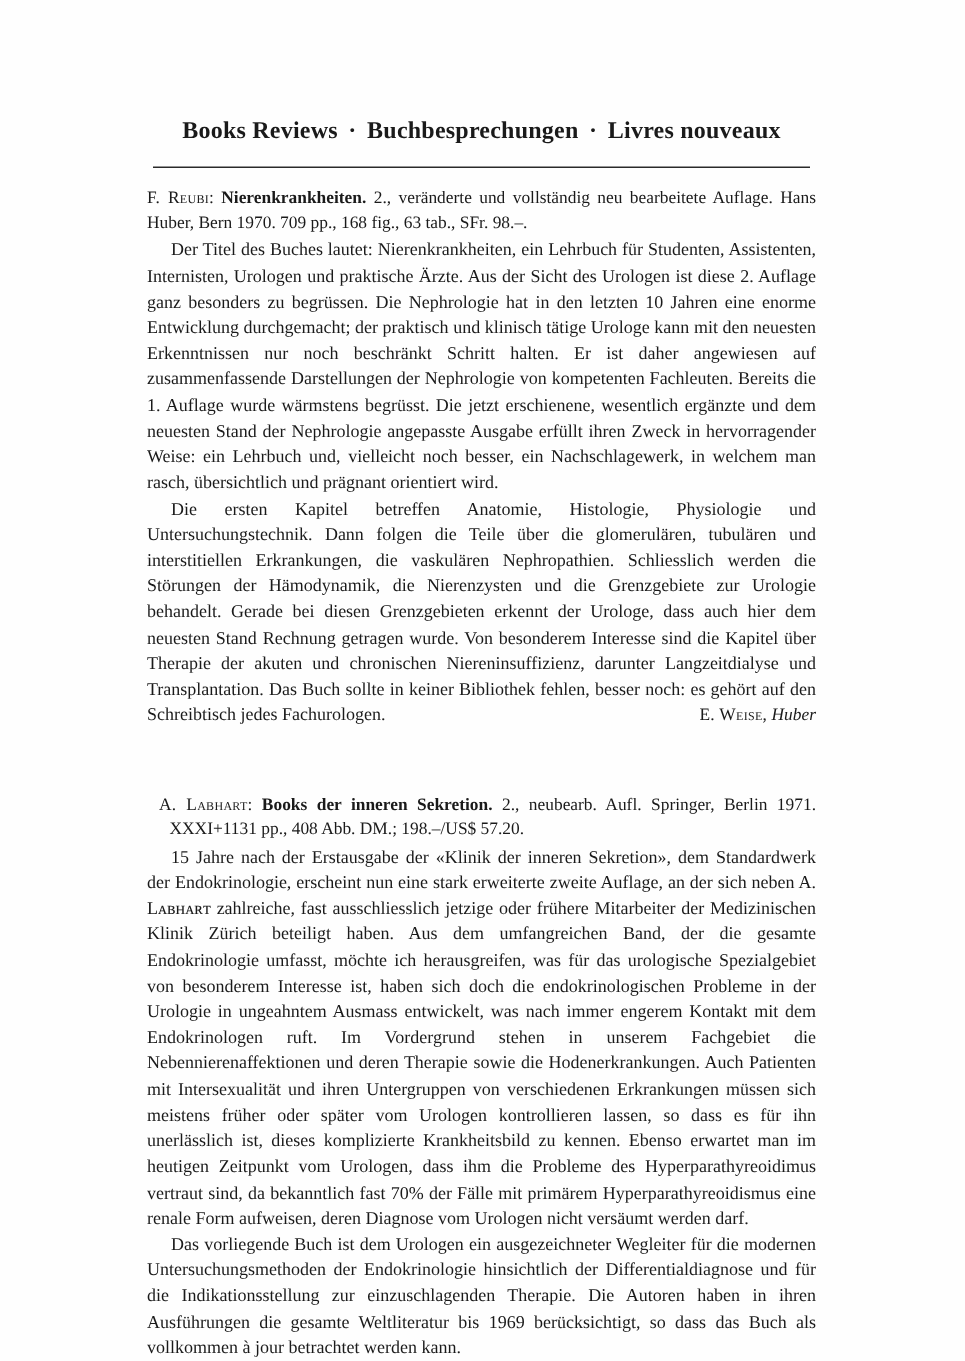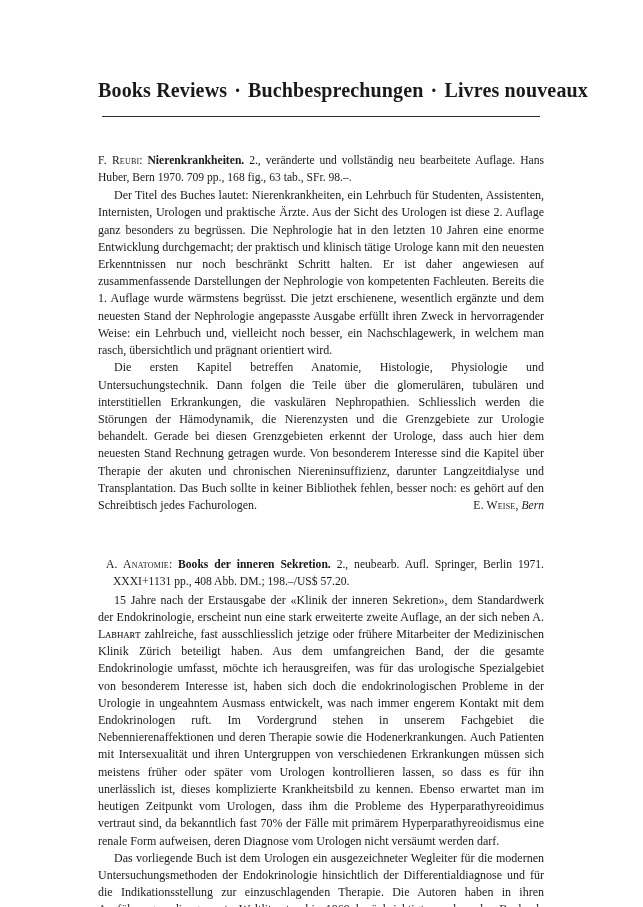--- a/index.html
+++ b/index.html
@@ -29,41 +29,41 @@
     position: absolute;
     left: 98px;
     top: 78px;
     width: 446px;
   }
 
   
   .page-header {
     text-align: center;
     font-weight: bold;
-    font-size: 20px;
+    font-size: 16px;
     letter-spacing: 0.15px;
     margin: 0 0 0 0;
     padding: 0;
     line-height: 1.2;
     white-space: nowrap;
   }
   .page-header .sep {
     font-weight: bold;
     padding: 0 7px;
   }
 
   .header-rule {
     height: 0;
     border-top: 1.3px solid #2a2a2a;
     margin: 14px 4px 0 4px;
   }
 
   
   .review {
-    margin-top: 36px;
+    margin-top: 12px;
   }
   .review-2 {
     margin-top: 43px;
   }
 
   .citation {
     font-size: 11.6px;
     line-height: 1.43;
     text-align: justify;
     text-justify: inter-word;
@@ -122,26 +122,26 @@
     <div class="header-rule"></div>
 
     <div class="review">
 
       <p class="citation"><span class="smallcaps">F. Reubi</span><span>:</span>&nbsp;<span class="booktitle">Nierenkrankheiten.</span><span> 2., veränderte und vollständig neu bearbeitete Auflage. Hans Huber, Bern 1970. 709 pp., 168 fig., 63 tab., SFr. 98.–.</span></p>
 
       <p class="body-par first">Der Titel des Buches lautet: Nierenkrankheiten, ein Lehrbuch für Studenten, Assistenten, Internisten, Urologen und praktische Ärzte. Aus der Sicht des Urologen ist diese 2. Auflage ganz besonders zu begrüssen. Die Nephrologie hat in den letzten 10 Jahren eine enorme Entwicklung durchgemacht; der praktisch und klinisch tätige Urologe kann mit den neuesten Erkenntnissen nur noch beschränkt Schritt halten. Er ist daher angewiesen auf zusammenfassende Darstellungen der Nephrologie von kompetenten Fachleuten. Bereits die 1. Auflage wurde wärmstens begrüsst. Die jetzt erschienene, wesentlich ergänzte und dem neuesten Stand der Nephrologie angepasste Ausgabe erfüllt ihren Zweck in hervorragender Weise: ein Lehrbuch und,  vielleicht noch besser, ein Nachschlagewerk, in welchem man rasch, übersichtlich und prägnant orientiert wird.</p>
       <p class="body-par">Die ersten Kapitel betreffen Anatomie, Histologie, Physiologie und Untersuchungstechnik. Dann folgen die Teile über die glomerulären, tubulären und interstitiellen Erkrankungen, die vaskulären Nephropathien. Schliesslich werden die Störungen der Hämodynamik, die Nierenzysten und die Grenzgebiete zur Urologie behandelt. Gerade bei diesen Grenzgebieten erkennt der Urologe, dass auch hier dem neuesten Stand Rechnung getragen wurde. Von besonderem Interesse sind die Kapitel über Therapie der akuten und chronischen Niereninsuffizienz, darunter Langzeitdialyse und Transplantation. Das Buch sollte in keiner Bibliothek fehlen, besser noch: es gehört auf den Schreibtisch jedes Fachurologen.</p>
 
       <div class="sig-row">
-        <p class="signature"><span class="smallcaps">E. Weise,</span>&nbsp;<span class="place">Bern</span></p>
+        <p class="signature"><span class="smallcaps">E. Weise,</span>&nbsp;<span class="place">Huber</span></p>
       </div>
     </div>
 
     <div class="review review-2">
 
-      <p class="citation citation-hanging"><span class="smallcaps">A. Anatomie</span><span>:</span>&nbsp;<span class="booktitle">Books der inneren Sekretion.</span><span> 2., neubearb. Aufl. Springer, Berlin 1971. XXXI+1131 pp., 408 Abb. DM.; 198.–/US$ 57.20.</span></p>
+      <p class="citation citation-hanging"><span class="smallcaps">A. Labhart</span><span>:</span>&nbsp;<span class="booktitle">Books der inneren Sekretion.</span><span> 2., neubearb. Aufl. Springer, Berlin 1971. XXXI+1131 pp., 408 Abb. DM.; 198.–/US$ 57.20.</span></p>
 
       <p class="body-par first">15 Jahre nach der Erstausgabe der «Klinik der inneren Sekretion», dem Standardwerk der Endokrinologie, erscheint nun eine stark erweiterte zweite Auflage, an der sich neben A. Lᴀʙʜᴀʀᴛ zahlreiche, fast ausschliesslich jetzige oder frühere Mitarbeiter der Medizinischen Klinik Zürich beteiligt haben. Aus dem umfangreichen Band, der die gesamte Endokrinologie umfasst, möchte ich herausgreifen, was für das urologische Spezialgebiet von besonderem Interesse ist, haben sich doch die endokrinologischen Probleme in der Urologie in ungeahntem Ausmass entwickelt, was nach immer engerem Kontakt mit dem Endokrinologen ruft. Im Vordergrund stehen in unserem Fachgebiet die Nebennierenaffektionen und deren Therapie sowie die Hodenerkrankungen. Auch Patienten mit Intersexualität und ihren Untergruppen von verschiedenen Erkrankungen müssen sich meistens früher oder später vom Urologen kontrollieren lassen, so dass es für ihn unerlässlich ist, dieses komplizierte Krankheitsbild zu kennen. Ebenso erwartet man im heutigen Zeitpunkt vom Urologen, dass ihm die Probleme des Hyperparathyreoidimus vertraut sind, da bekanntlich fast 70% der Fälle mit primärem Hyperparathyreoidismus eine renale Form aufweisen, deren Diagnose vom Urologen nicht versäumt werden darf.</p>
       <p class="body-par">Das vorliegende Buch ist dem Urologen ein ausgezeichneter Wegleiter für die modernen Untersuchungsmethoden der Endokrinologie hinsichtlich der Differentialdiagnose und für die Indikationsstellung zur einzuschlagenden Therapie. Die Autoren haben in ihren Ausführungen die gesamte Weltliteratur bis 1969 berücksichtigt, so dass das Buch als vollkommen à jour betrachtet werden kann.</p>
     </div>
 
   </div>
 </div>
 
 </body></html>

